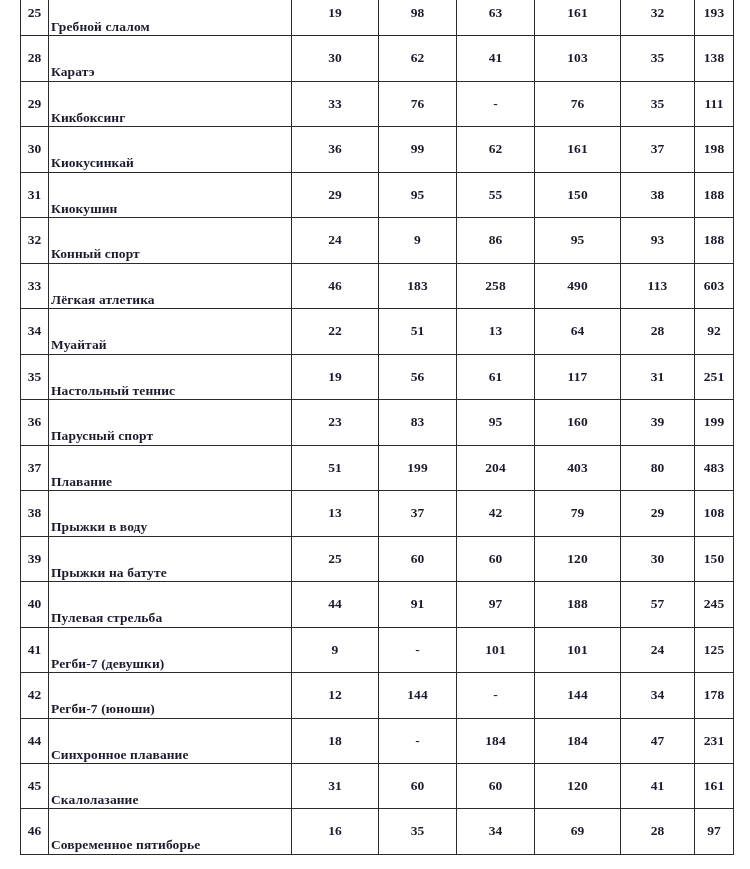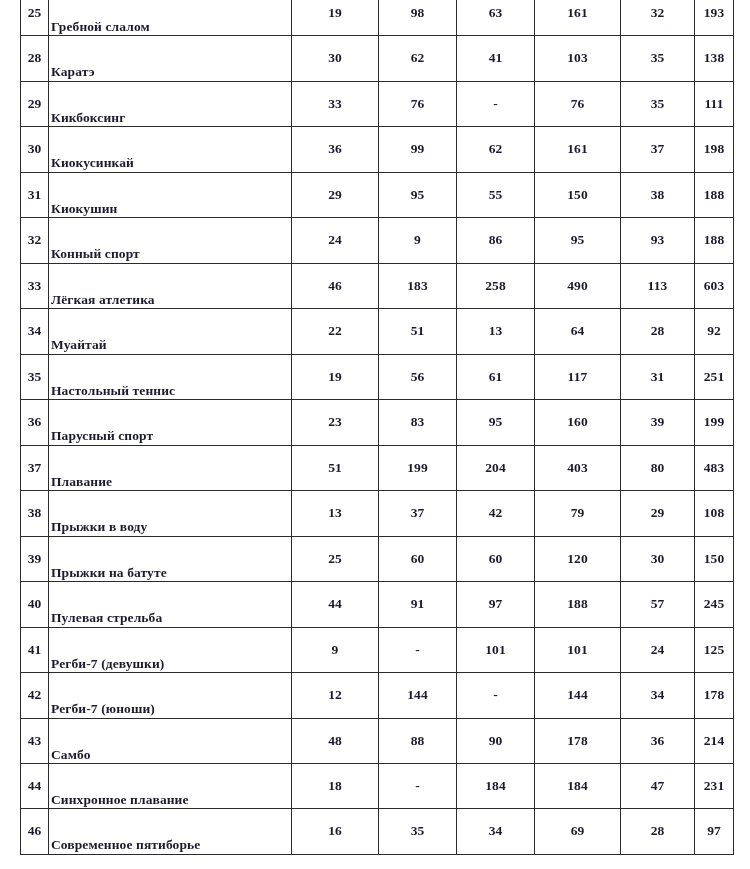--- a/index.html
+++ b/index.html
@@ -283,44 +283,44 @@
             <span class="line">Регби-7 (юноши)</span>
           </td>
           <td class="cell-val">12</td>
           <td class="cell-val">144</td>
           <td class="cell-val">-</td>
           <td class="cell-val">144</td>
           <td class="cell-val">34</td>
           <td class="cell-total">178</td>
         </tr>
         <tr>
-          <td class="cell-num">43</td>
-          <td class="cell-name">
-            <span class="line">Самбо</span>
-          </td>
-          <td class="cell-val">48</td>
-          <td class="cell-val">88</td>
-          <td class="cell-val">90</td>
-          <td class="cell-val">178</td>
-          <td class="cell-val">36</td>
-          <td class="cell-total">214</td>
-        </tr>
-        <tr>
           <td class="cell-num">44</td>
           <td class="cell-name">
             <span class="line">Синхронное плавание</span>
           </td>
           <td class="cell-val">18</td>
           <td class="cell-val">-</td>
           <td class="cell-val">184</td>
           <td class="cell-val">184</td>
           <td class="cell-val">47</td>
           <td class="cell-total">231</td>
         </tr>
         <tr>
+          <td class="cell-num">45</td>
+          <td class="cell-name">
+            <span class="line">Скалолазание</span>
+          </td>
+          <td class="cell-val">31</td>
+          <td class="cell-val">60</td>
+          <td class="cell-val">60</td>
+          <td class="cell-val">120</td>
+          <td class="cell-val">41</td>
+          <td class="cell-total">161</td>
+        </tr>
+        <tr>
           <td class="cell-num">46</td>
           <td class="cell-name">
             <span class="line">Современное пятиборье</span>
           </td>
           <td class="cell-val">16</td>
           <td class="cell-val">35</td>
           <td class="cell-val">34</td>
           <td class="cell-val">69</td>
           <td class="cell-val">28</td>
           <td class="cell-total">97</td>

